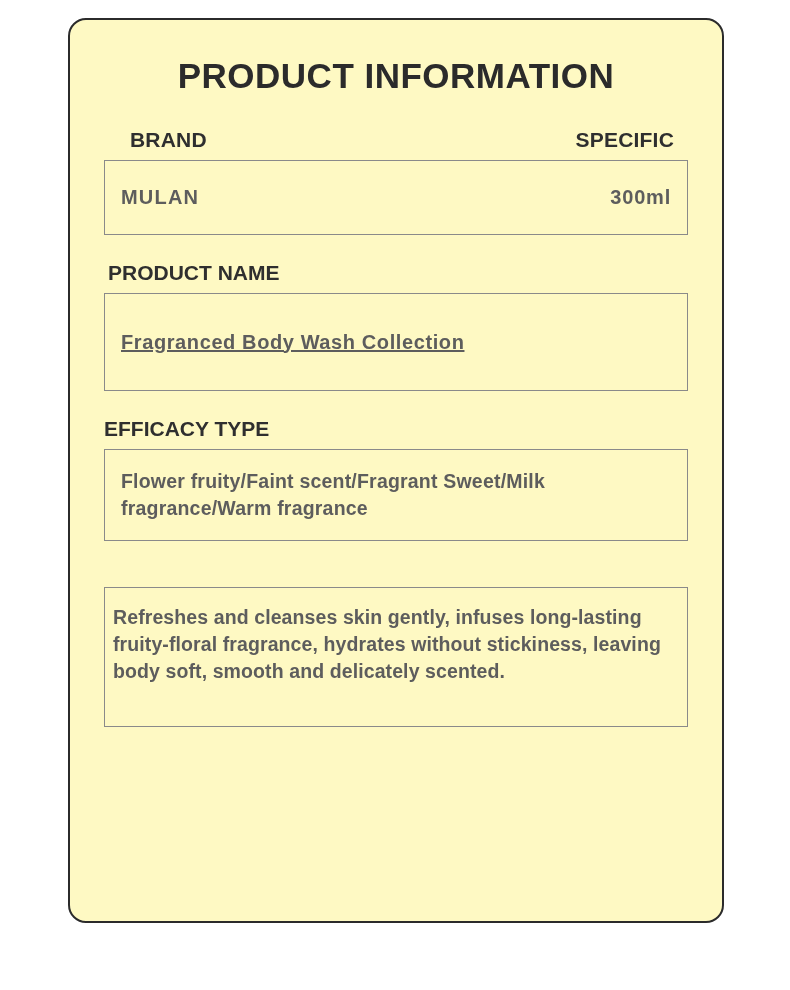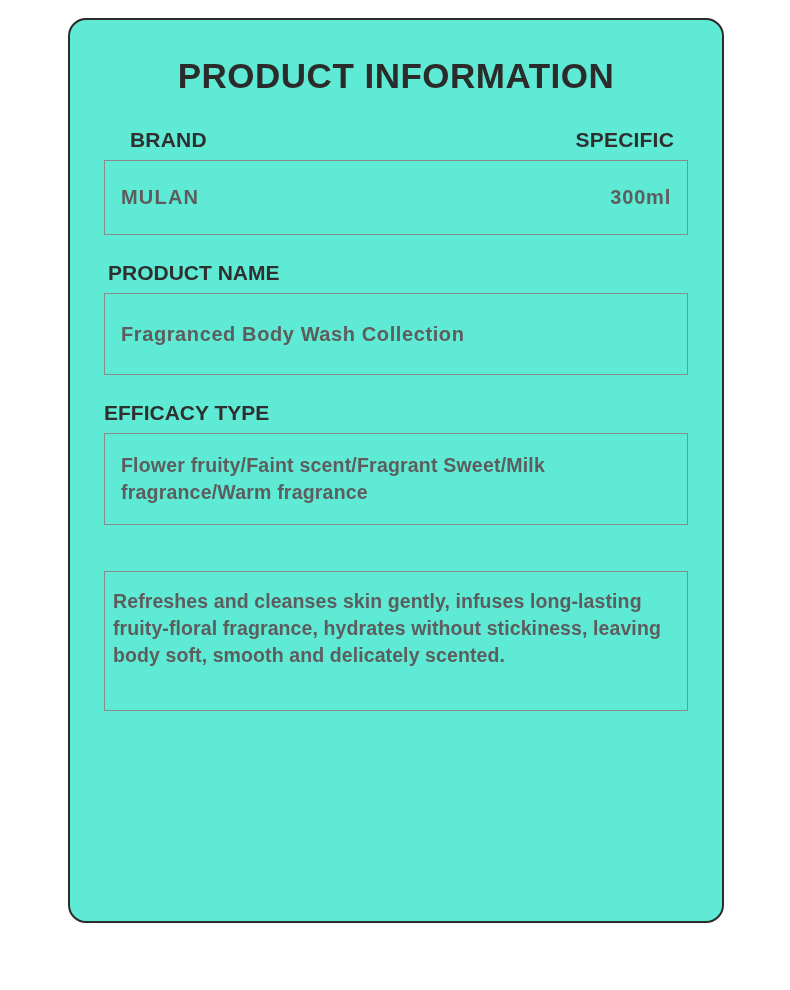--- a/index.html
+++ b/index.html
@@ -17,21 +17,21 @@
 
   .card {
     position: absolute;
     left: 68px;
     top: 18px;
     width: 656px;
     height: 905px;
     border: 2px solid #2b2b2b;
     border-radius: 18px;
     box-sizing: border-box;
-    background: #5eead4;
+    background: #fef9c3;
   }
 
   .title {
     text-align: center;
     font-size: 35px;
     font-weight: bold;
     letter-spacing: 0.5px;
     color: #2b2b2b;
     margin-top: 36px;
   }
@@ -101,21 +101,22 @@
   .brand-spec {
     font-size: 20px;
     letter-spacing: 0.8px;
   }
 
   .block {
     margin-top: 26px;
   }
 
   .field-name {
-    height: 82px;
+    height: 98px;
+    text-decoration: underline;
   }
 
   .field-fragrance {
     height: 92px;
     align-items: center;
     padding: 16px 16px;
   }
 
   .multi {
     font-size: 19.5px;

